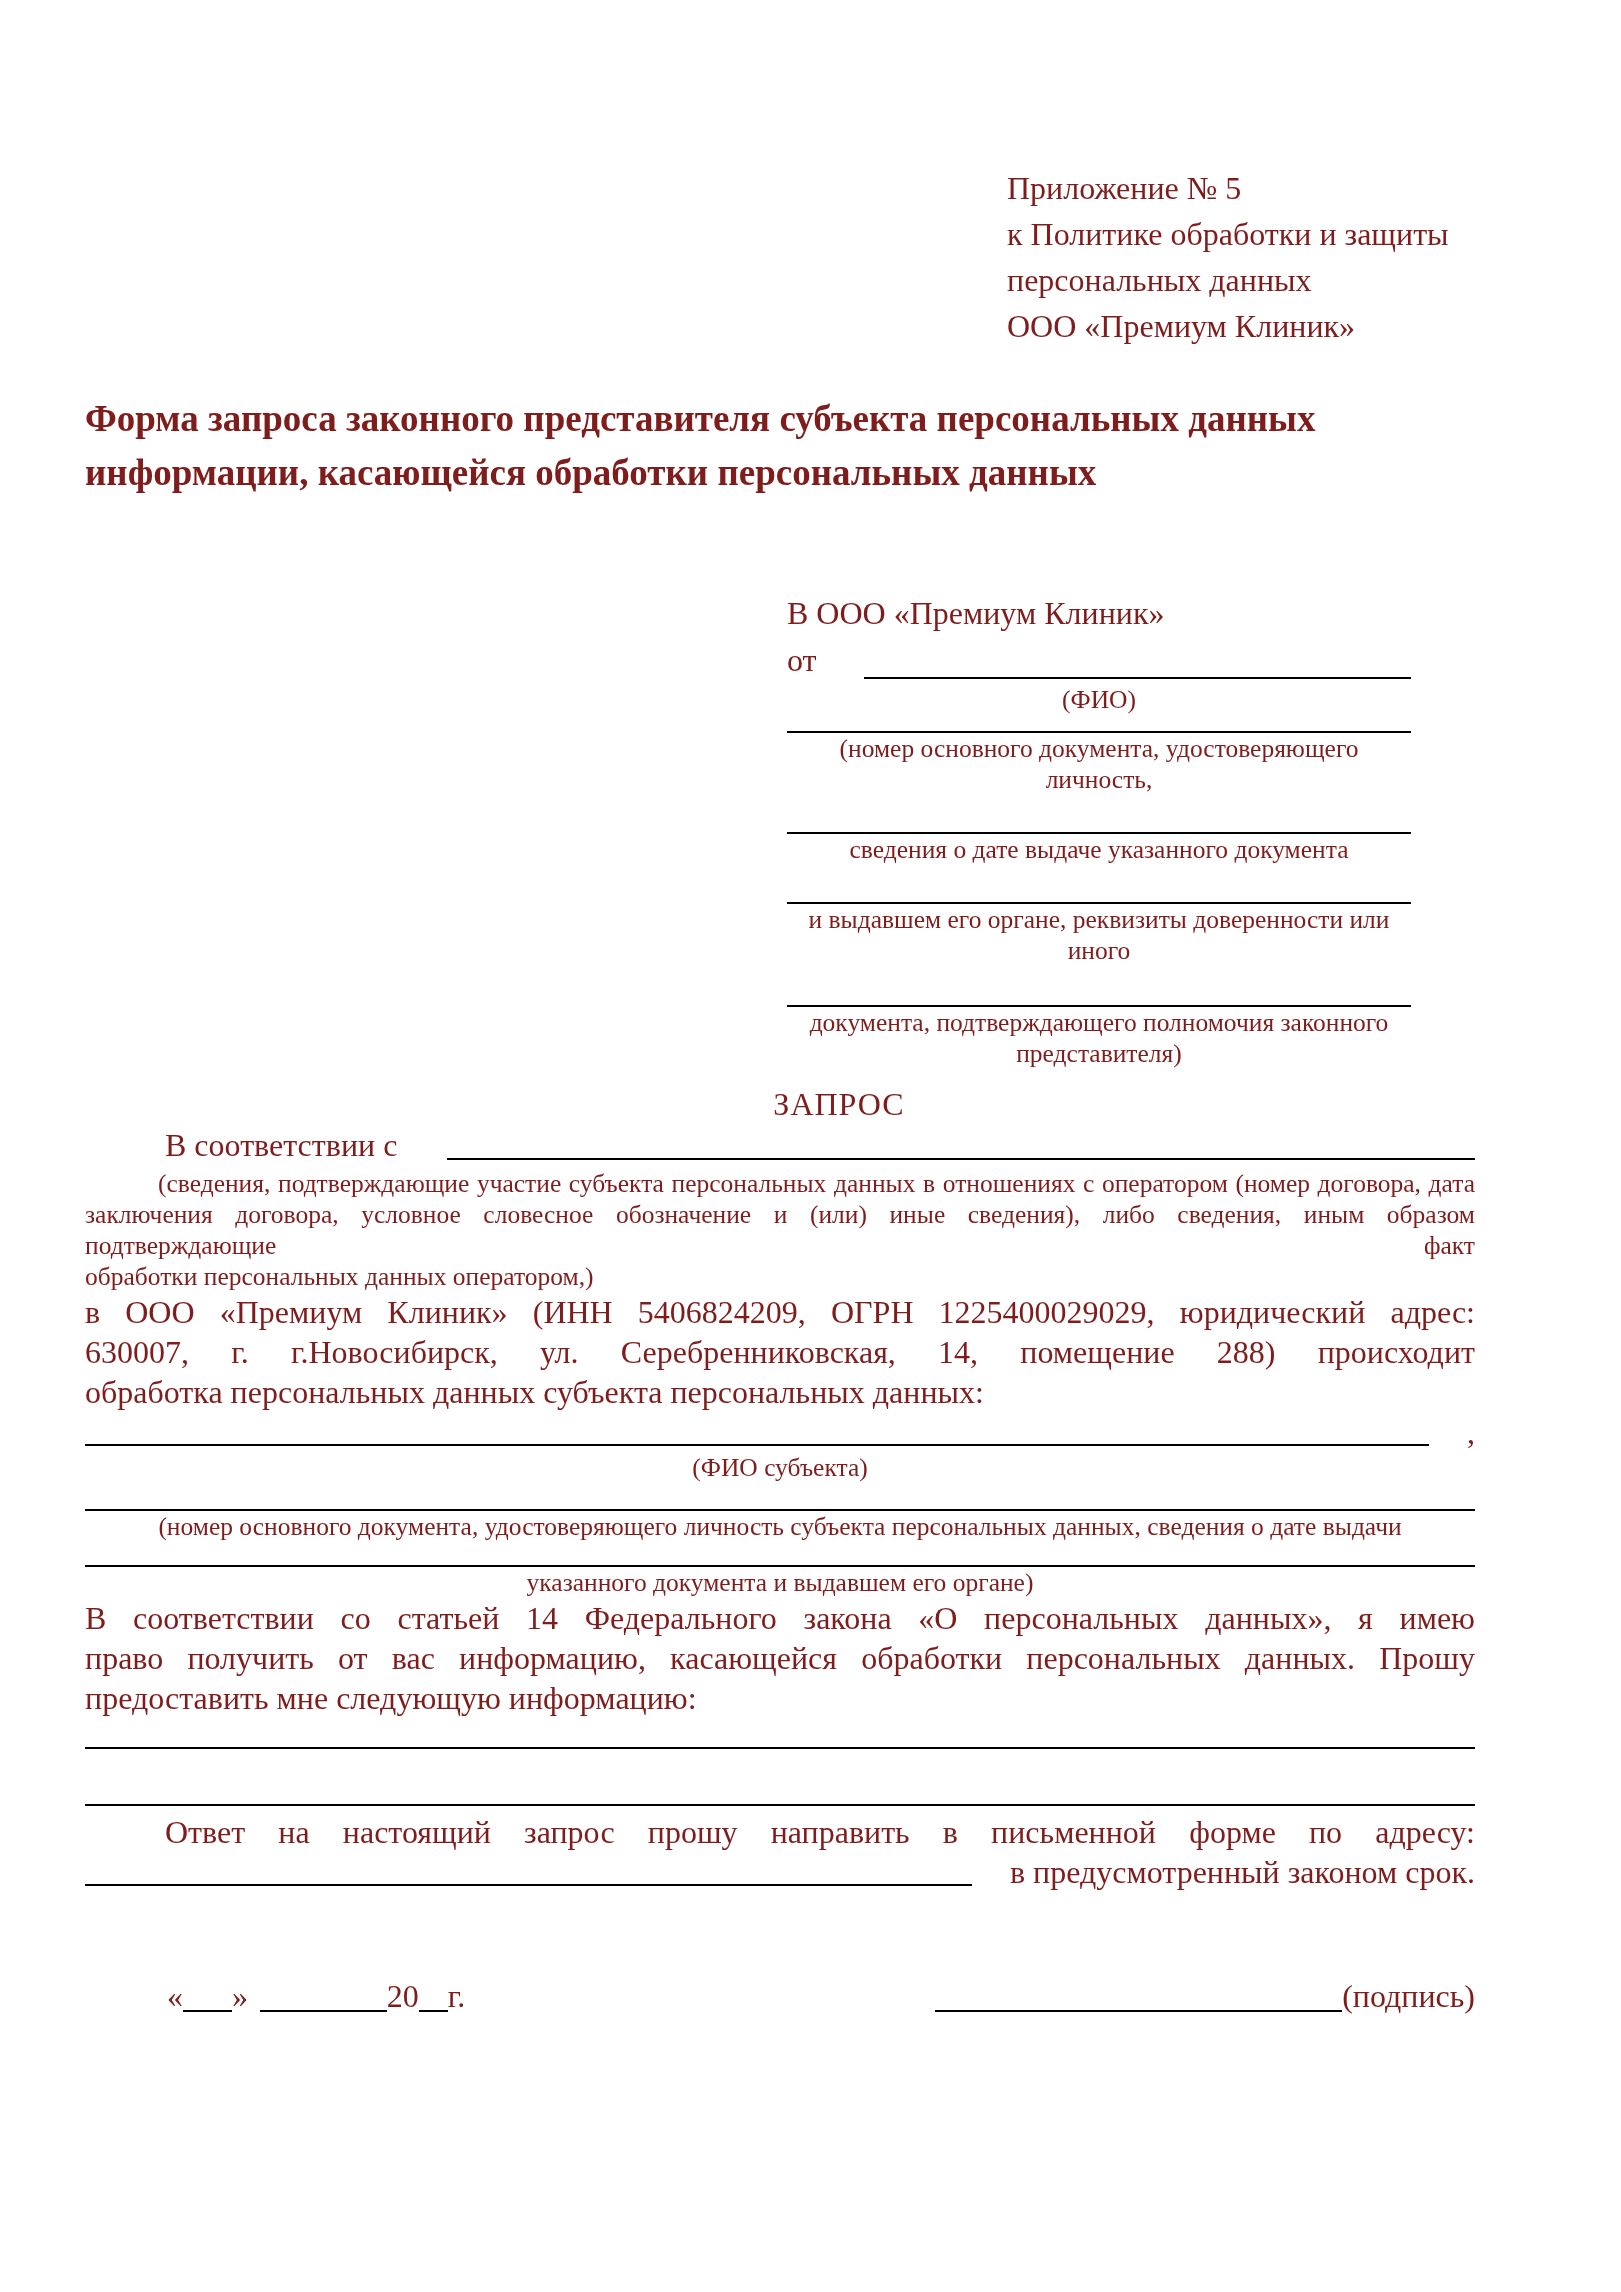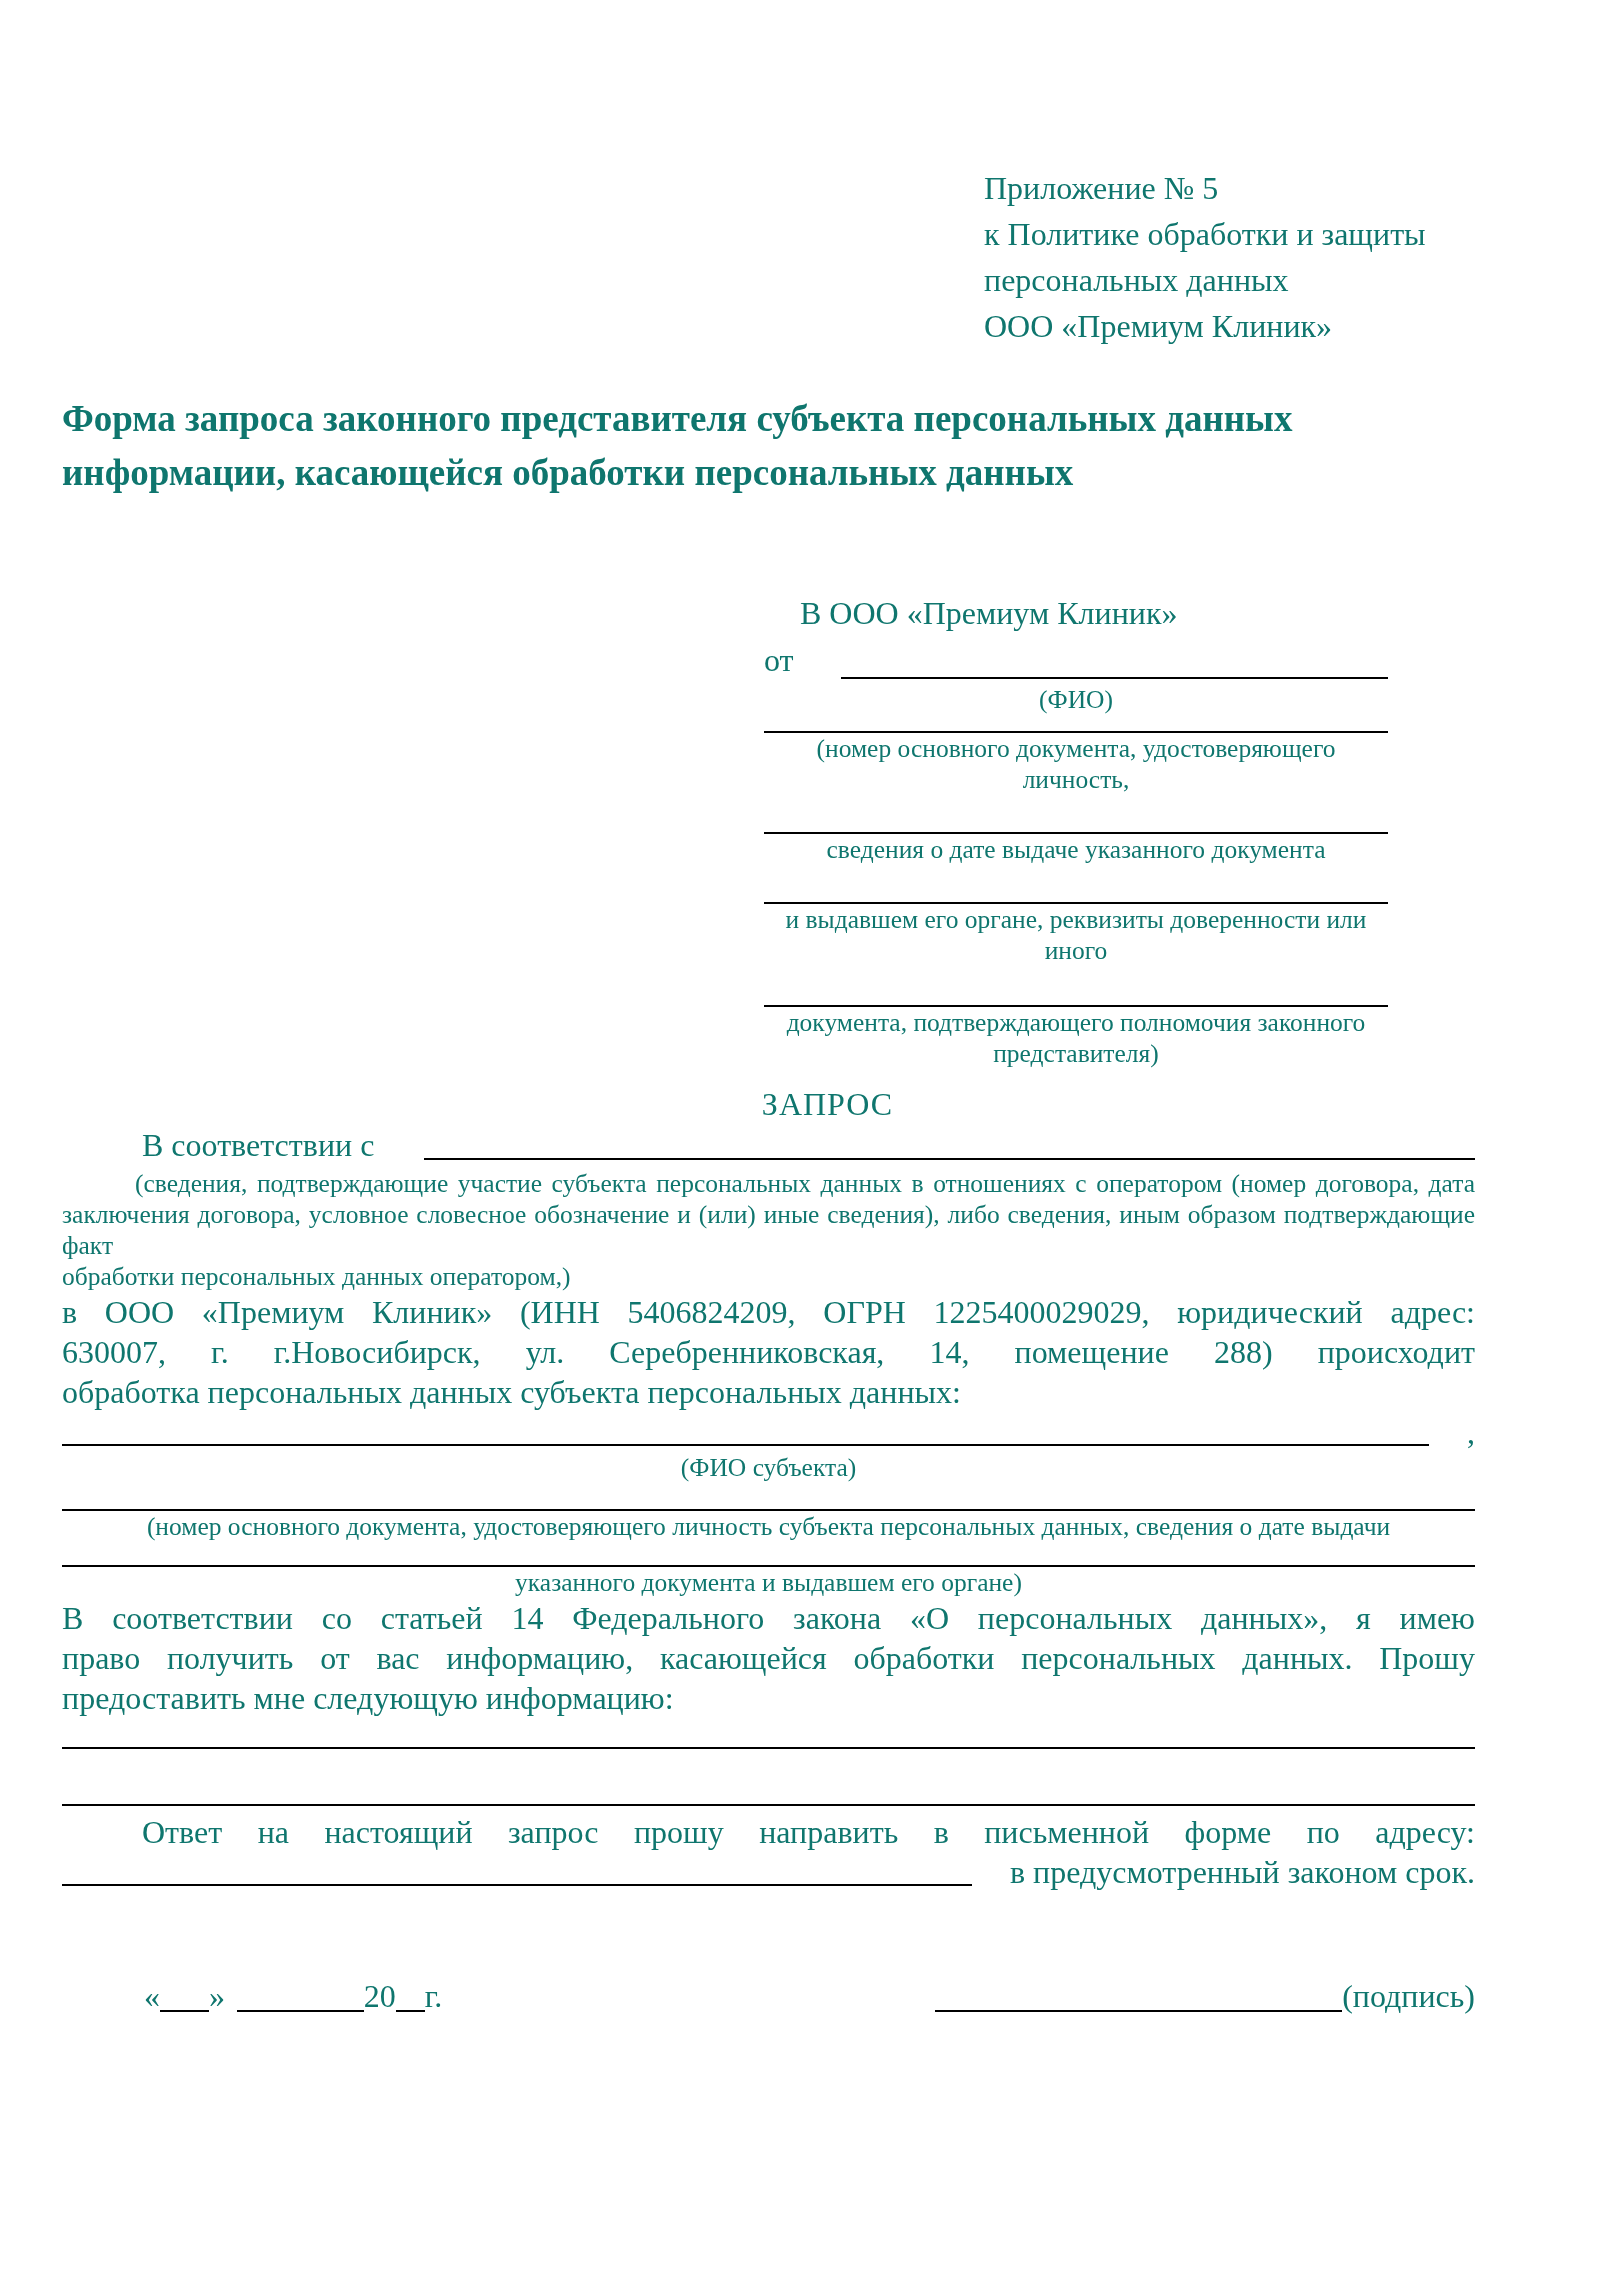--- a/index.html
+++ b/index.html
@@ -1,33 +1,33 @@
 <!DOCTYPE html>
 <html lang="ru"><head>
 <meta charset="utf-8">
 <style>
   html,body{margin:0;padding:0;background:#ffffff;}
   .page{
     position:relative;
     width:1621px;height:2293px;
     background:#ffffff;
     box-sizing:border-box;
-    padding:165px 146px 0 62px;
+    padding:165px 146px 0 85px;
     font-family:"Liberation Serif","DejaVu Serif",serif;
-    color:#0f766e;
+    color:#7f1d1d;
     overflow:hidden;
   }
   
   .appendix{margin-left:922px;font-size:32px;line-height:46px;}
   
   .title{margin-top:43px;text-align:left;font-weight:bold;font-size:37px;line-height:54px;}
   
   .addr{margin-left:702px;width:624px;margin-top:90px;}
   .lh48{line-height:47px;}
-  .addr-to{font-size:32px;line-height:47px;margin-left:36px;}
+  .addr-to{font-size:32px;line-height:47px;}
   .row{display:flex;align-items:stretch;gap:38px;}
   .row > span{white-space:nowrap;}
   .fill{flex:1 1 auto;border-bottom:2.9px solid #000;}
   .mb5{margin-bottom:4.9px;}
   .mb6{margin-bottom:5.9px;}
   .cap{font-size:25.5px;line-height:31px;}
   .center{text-align:center;}
   .rule{height:0;border-bottom:2.9px solid #000;}
   .mt16{margin-top:15.7px;}
   .mt24{margin-top:23.5px;}

